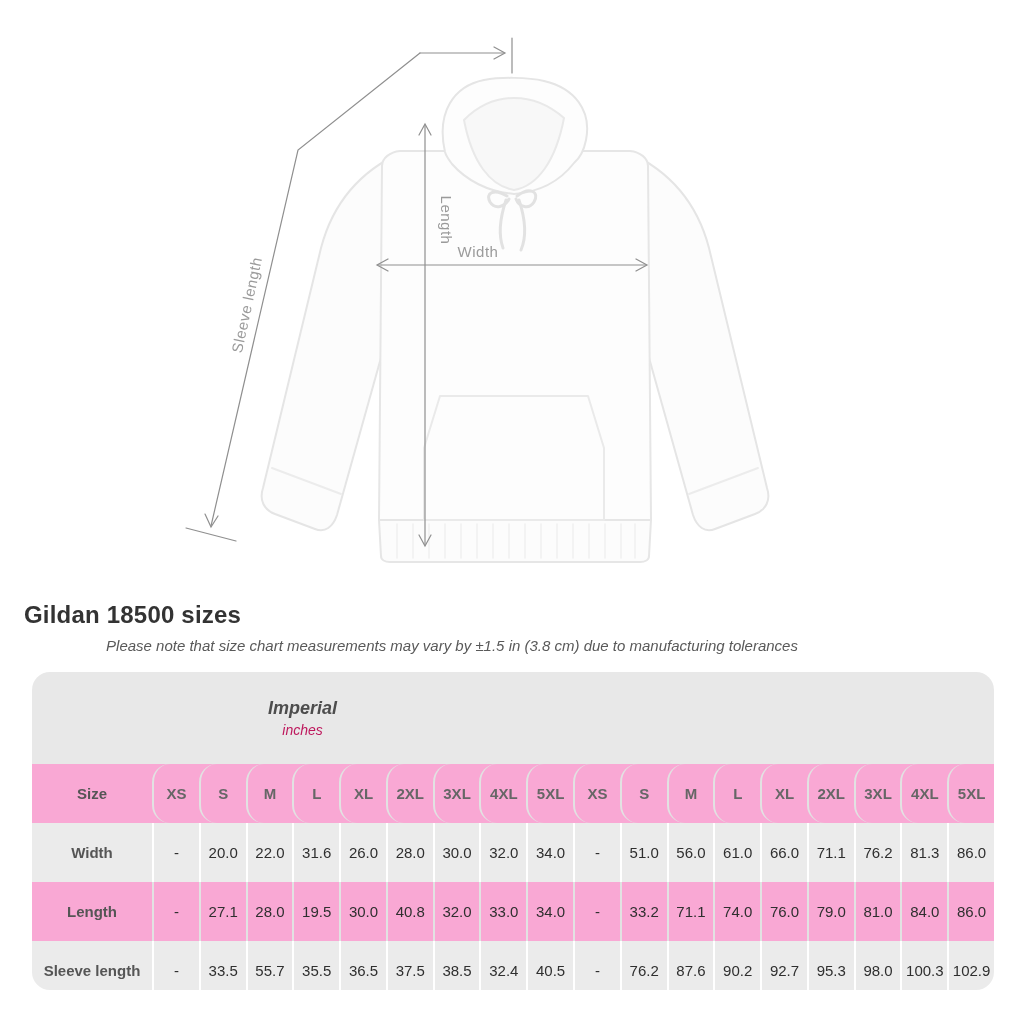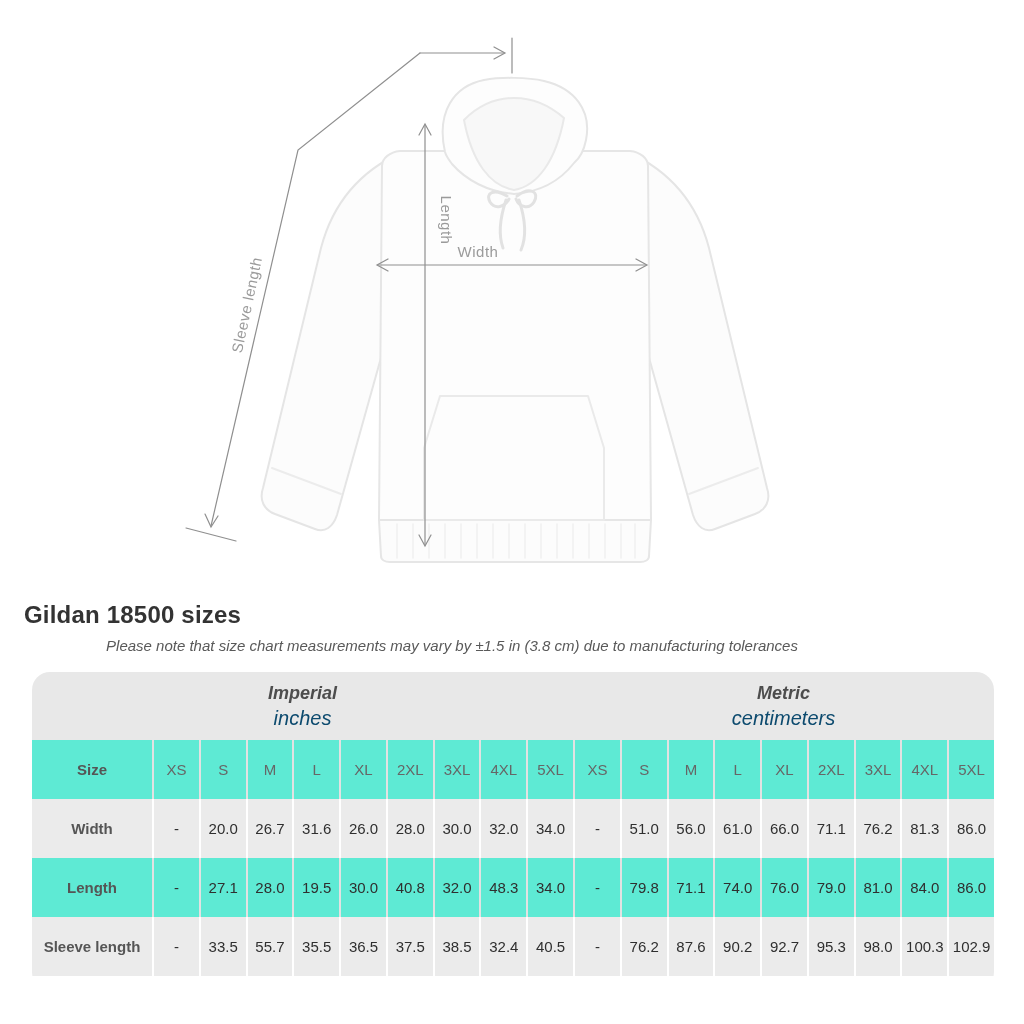--- a/index.html
+++ b/index.html
@@ -22,42 +22,42 @@
     position:absolute; top:637px; left:0; width:904px;
     text-align:center; font-size:15px; font-style:italic; color:#595959;
   }
 
   .size-table {
     position:absolute; top:672px; left:32px;
     width:962px; height:318px;
     border-radius:18px; overflow:hidden;
     background:#ffffff;
   }
-  .band { display:flex; height:68px; background:#e8e8e8; }
+  .band { display:flex; height:92px; background:#e8e8e8; }
   .band-section { display:flex; flex-direction:column; align-items:center; justify-content:center; gap:3px; }
   .band-section.imperial { width:541px; }
   .band-section.metric { width:421px; }
   .band-name { font-size:18px; font-weight:bold; font-style:italic; color:#4d4d4d; }
-  .band-unit { font-size:20px; font-style:italic; color:#0c4a6e; }
+  .band-unit { font-size:14px; font-style:italic; color:#be185d; }
 
   .trow {
     display:grid;
     grid-template-columns:120px repeat(18, 1fr);
     height:59px;
   }
-  .row-white { background:#5eead4; }
+  .row-white { background:#f9a8d4; }
   .row-gray  { background:#ebebeb; }
   .tcell {
     display:flex; align-items:center; justify-content:center;
     font-size:15px; color:#2f2f2f;
     overflow:hidden; white-space:nowrap;
   }
   .trow .tcell + .tcell { border-left:2px solid #e2e2e2; }
   .row-gray .tcell + .tcell { border-left-color:#ffffff; }
-  .head-cell { font-weight:normal; color:#666666; }
+  .head-cell { font-weight:bold; color:#666666;border-radius:18px; }
   .label-cell { font-weight:bold; color:#555555; }
 </style>
 </head>
 <body>
 
 <svg class="diagram-svg" width="1024" height="580" viewBox="0 0 1024 580">
 
   <g stroke-linejoin="round" stroke-linecap="round">
 
     <path d="M 402 152 C 358 172 332 206 321 248 L 263 488 C 259 500 264 510 275 514 L 315 529 C 325 533 333 527 337 515 L 391 322 L 389 215 C 391 188 395 166 402 152 Z" fill="#fcfcfc" stroke="#e5e5e5" stroke-width="2"></path>
@@ -111,24 +111,20 @@
 </svg>
 
 <div class="title">Gildan 18500 sizes</div>
 <div class="subtitle">Please note that size chart measurements may vary by ±1.5 in (3.8 cm) due to manufacturing tolerances</div>
 
 <div class="size-table">
   <div class="band">
     <div class="band-section imperial">
       <div class="band-name">Imperial</div>
       <div class="band-unit">inches</div>
-    </div>
-    <div class="band-section metric">
-      <div class="band-name">Metric</div>
-      <div class="band-unit">centimeters</div>
     </div>
   </div>
   <div>
       <div class="trow row-white">
         <div class="tcell label-cell">Size</div>
         <div class="tcell head-cell">XS</div>
         <div class="tcell head-cell">S</div>
         <div class="tcell head-cell">M</div>
         <div class="tcell head-cell">L</div>
         <div class="tcell head-cell">XL</div>
@@ -143,21 +139,21 @@
         <div class="tcell head-cell">XL</div>
         <div class="tcell head-cell">2XL</div>
         <div class="tcell head-cell">3XL</div>
         <div class="tcell head-cell">4XL</div>
         <div class="tcell head-cell">5XL</div>
       </div>
       <div class="trow row-gray">
         <div class="tcell label-cell">Width</div>
         <div class="tcell val-cell">-</div>
         <div class="tcell val-cell">20.0</div>
-        <div class="tcell val-cell">26.7</div>
+        <div class="tcell val-cell">22.0</div>
         <div class="tcell val-cell">31.6</div>
         <div class="tcell val-cell">26.0</div>
         <div class="tcell val-cell">28.0</div>
         <div class="tcell val-cell">30.0</div>
         <div class="tcell val-cell">32.0</div>
         <div class="tcell val-cell">34.0</div>
         <div class="tcell val-cell">-</div>
         <div class="tcell val-cell">51.0</div>
         <div class="tcell val-cell">56.0</div>
         <div class="tcell val-cell">61.0</div>
@@ -169,24 +165,24 @@
       </div>
       <div class="trow row-white">
         <div class="tcell label-cell">Length</div>
         <div class="tcell val-cell">-</div>
         <div class="tcell val-cell">27.1</div>
         <div class="tcell val-cell">28.0</div>
         <div class="tcell val-cell">19.5</div>
         <div class="tcell val-cell">30.0</div>
         <div class="tcell val-cell">40.8</div>
         <div class="tcell val-cell">32.0</div>
-        <div class="tcell val-cell">48.3</div>
+        <div class="tcell val-cell">33.0</div>
         <div class="tcell val-cell">34.0</div>
         <div class="tcell val-cell">-</div>
-        <div class="tcell val-cell">79.8</div>
+        <div class="tcell val-cell">33.2</div>
         <div class="tcell val-cell">71.1</div>
         <div class="tcell val-cell">74.0</div>
         <div class="tcell val-cell">76.0</div>
         <div class="tcell val-cell">79.0</div>
         <div class="tcell val-cell">81.0</div>
         <div class="tcell val-cell">84.0</div>
         <div class="tcell val-cell">86.0</div>
       </div>
       <div class="trow row-gray">
         <div class="tcell label-cell">Sleeve length</div>

